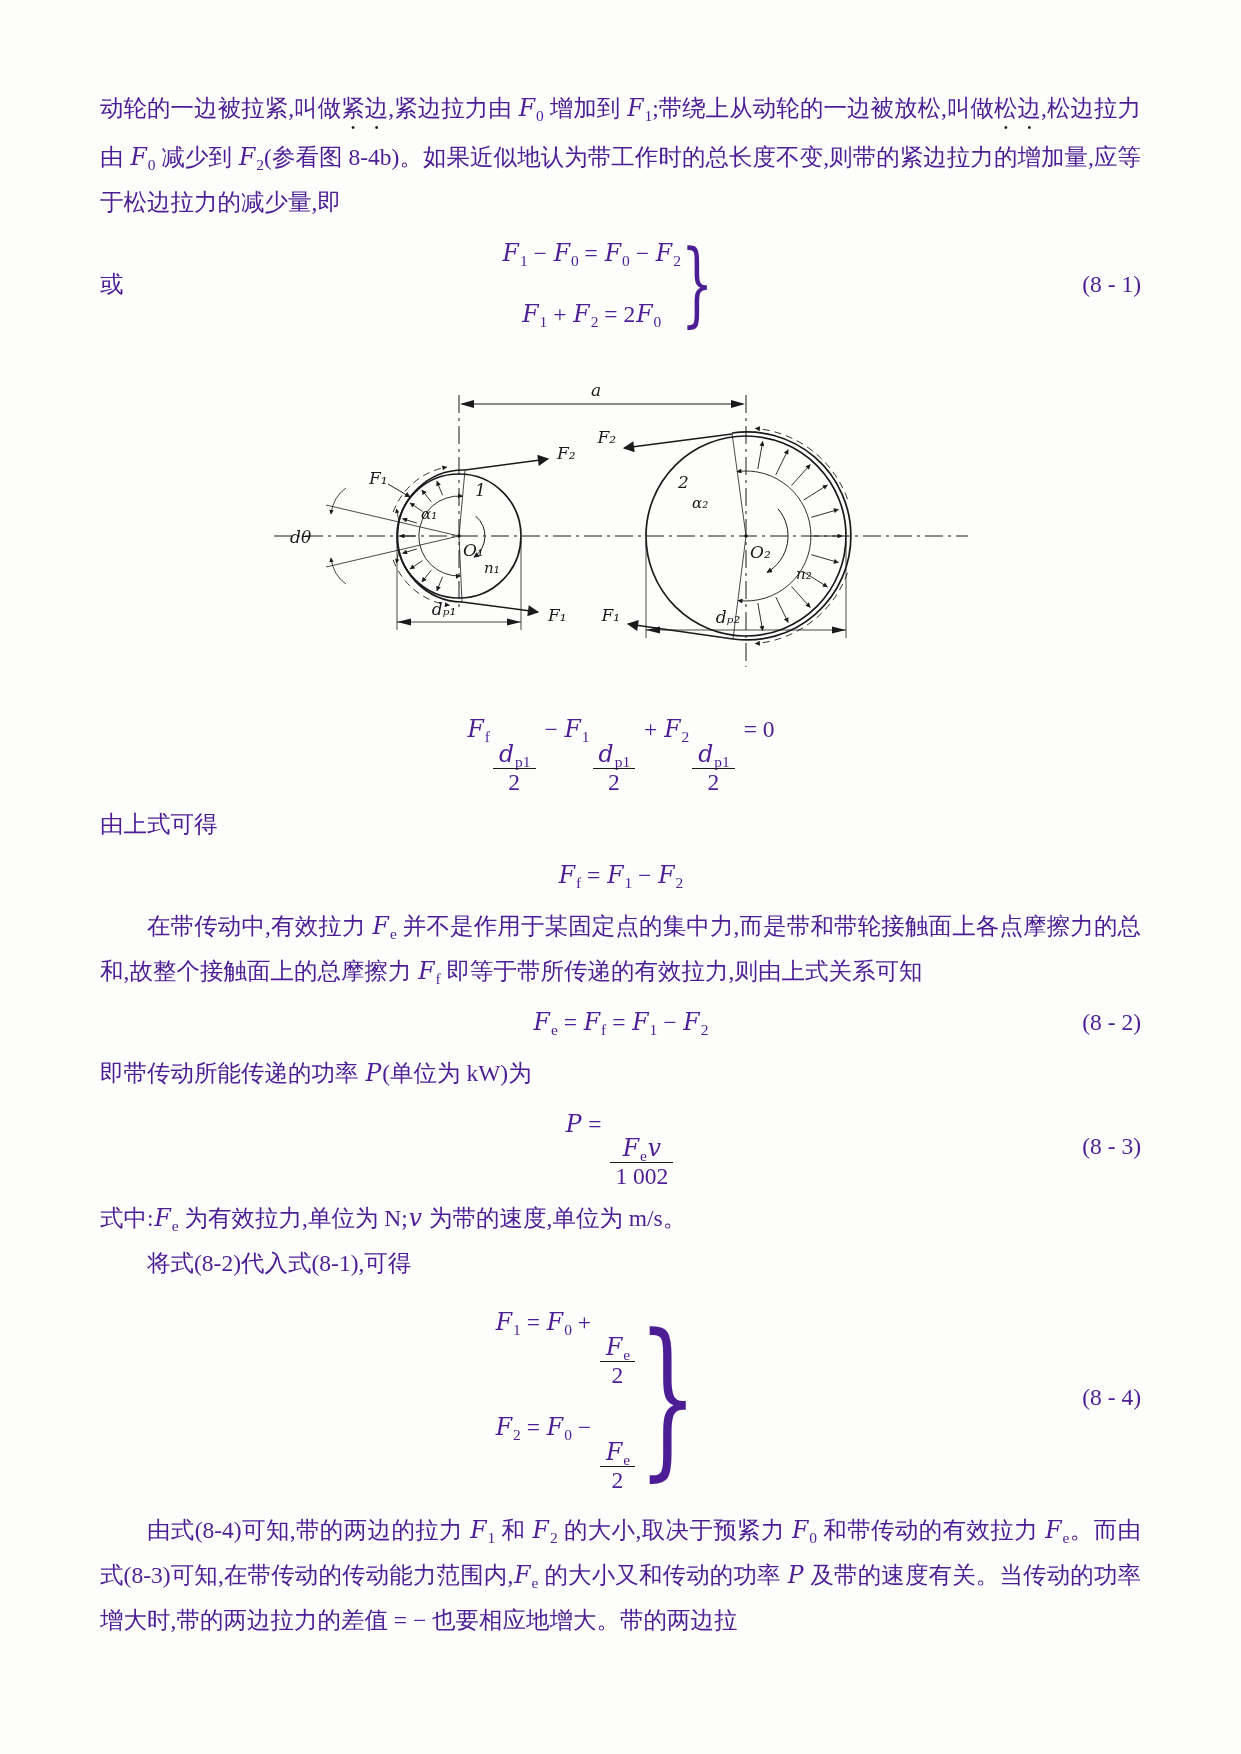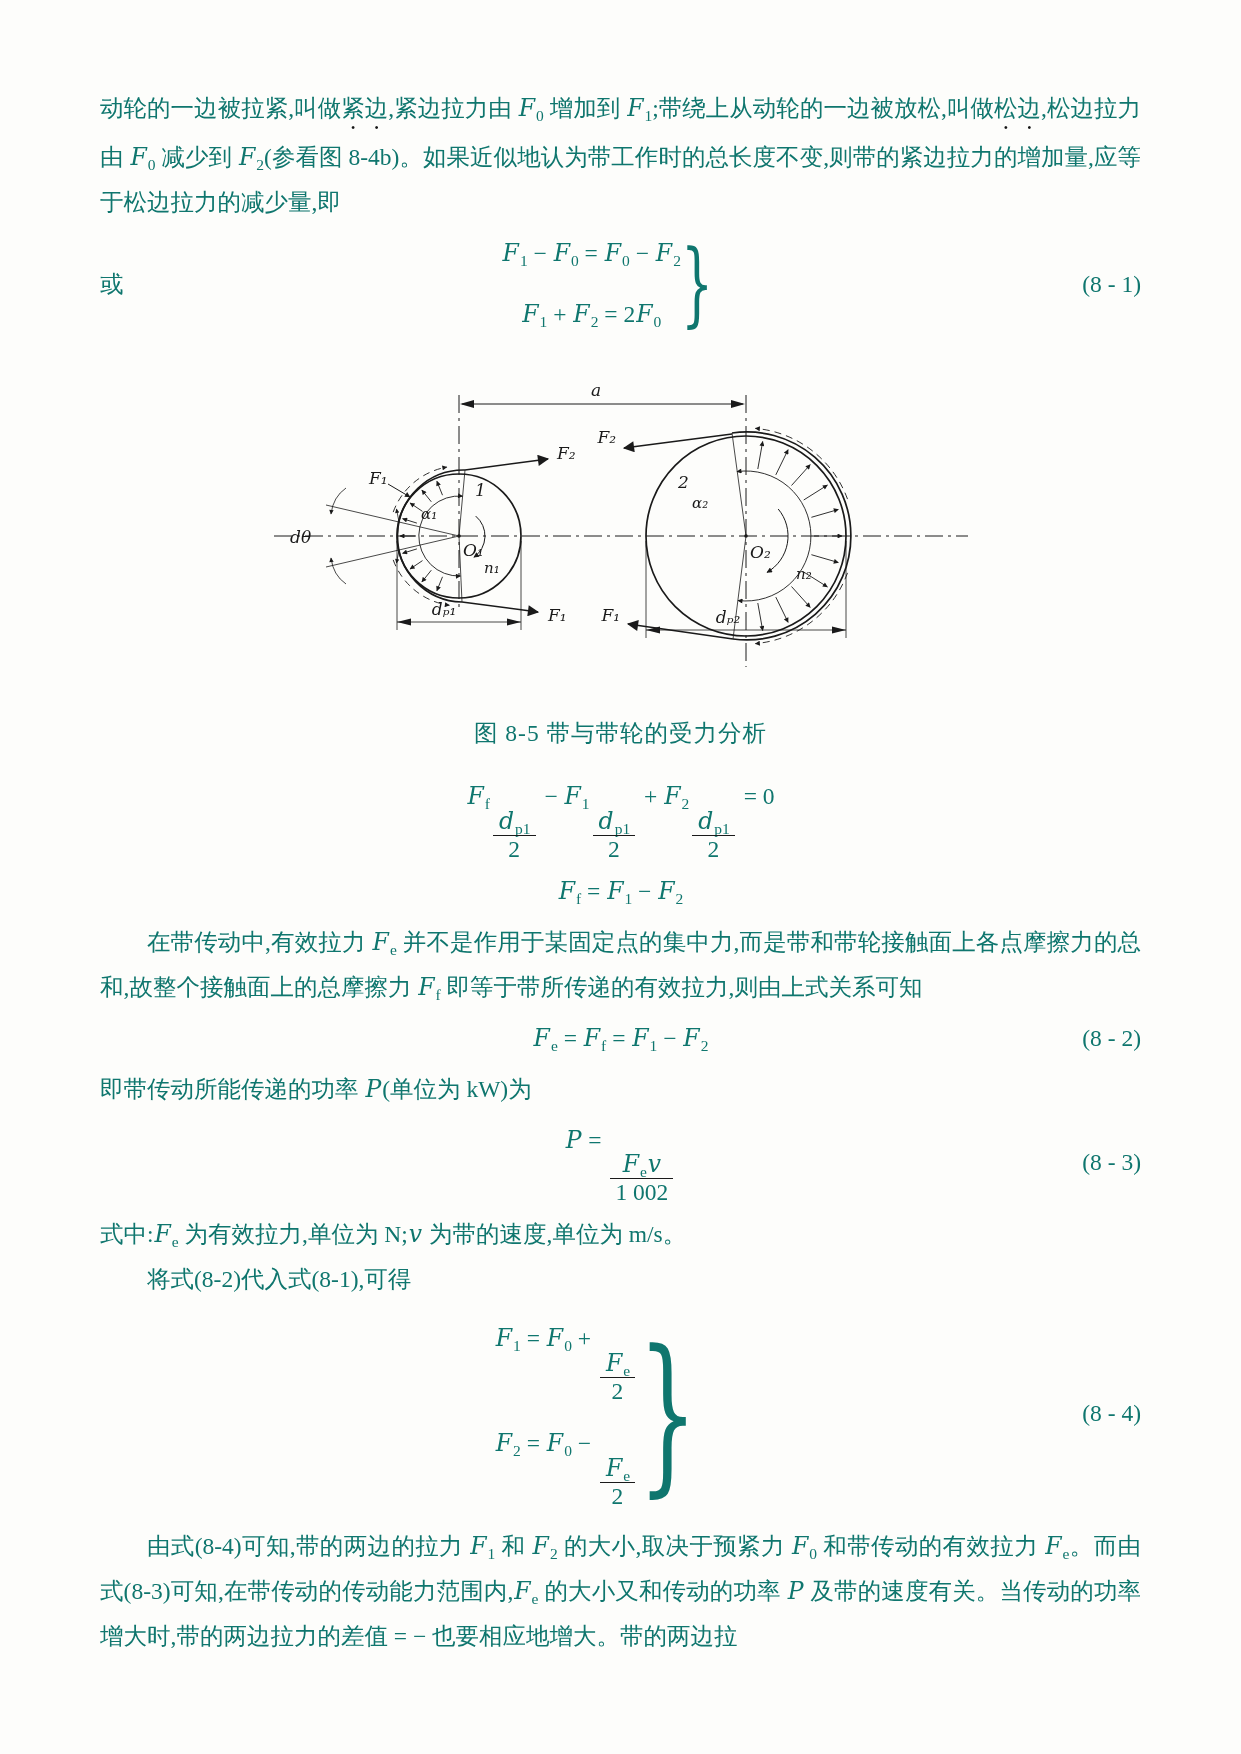--- a/index.html
+++ b/index.html
@@ -7,21 +7,21 @@
   .page{
     position:relative;
     width:1241px;height:1754px;
     margin:0 auto;
     background:#fdfdfb;
     box-sizing:border-box;
     padding:86px 100px 0 100px;
     font-family:"Liberation Serif","DejaVu Serif",serif;
     font-size:23.5px;
     line-height:45px;
-    color:#0f766e;
+    color:#4c1d95;
   }
   p{margin:0;text-align:justify;}
   .indent{text-indent:2em;}
   .var{font-family:"DejaVu Serif",serif;font-style:italic;padding:0 1px;}
   sub{font-size:.66em;line-height:0;vertical-align:-0.3em;font-style:normal;}
   .emph{text-emphasis:filled dot #151515;-webkit-text-emphasis:filled dot #151515;
         text-emphasis-position:under left;-webkit-text-emphasis-position:under;}
   
   .eq-block{position:relative;text-align:center;margin:6px 0;}
   .eq-side{position:absolute;left:0;top:50%;transform:translateY(-50%);}
@@ -181,39 +181,39 @@
       <text x="282" y="270">F₁</text>
       <text x="178" y="264" text-anchor="middle">dₚ₁</text>
       <text x="412" y="137">2</text>
       <text x="350" y="92" text-anchor="end">F₂</text>
       <text x="354" y="270" text-anchor="end">F₁</text>
       <text x="426" y="157" class="lbl-sm">α₂</text>
       <text x="484" y="207">O₂</text>
       <text x="530" y="228" class="lbl-sm">n₂</text>
       <text x="462" y="272" text-anchor="middle">dₚ₂</text>
     </svg>
-    <div class="fig-caption">图 8-5  带与带轮的受力分析</div>
   </div>
 
 
   <div class="eq-block">
     <span class="eq-rows">
         <span class="eq-row"><span class="var">F</span><sub>f</sub><span class="frac">
             <span class="num"><span class="var">d</span><sub>p1</sub></span>
             <span class="den">2</span>
           </span> − <span class="var">F</span><sub>1</sub><span class="frac">
             <span class="num"><span class="var">d</span><sub>p1</sub></span>
             <span class="den">2</span>
           </span> + <span class="var">F</span><sub>2</sub><span class="frac">
             <span class="num"><span class="var">d</span><sub>p1</sub></span>
             <span class="den">2</span>
           </span> = 0</span>
       </span>
   </div>
 
+  <p>由上式可得</p>
 
   <div class="eq-block">
     <span class="eq-rows">
         <span class="eq-row"><span class="var">F</span><sub>f</sub> = <span class="var">F</span><sub>1</sub> − <span class="var">F</span><sub>2</sub></span>
       </span>
   </div>
 
   <p class="indent">在带传动中,有效拉力 <span class="var">F</span><sub>e</sub> 并不是作用于某固定点的集中力,而是带和带轮接触面上各点摩擦力的总和,故整个接触面上的总摩擦力 <span class="var">F</span><sub>f</sub> 即等于带所传递的有效拉力,则由上式关系可知</p>
 
   <div class="eq-block">

